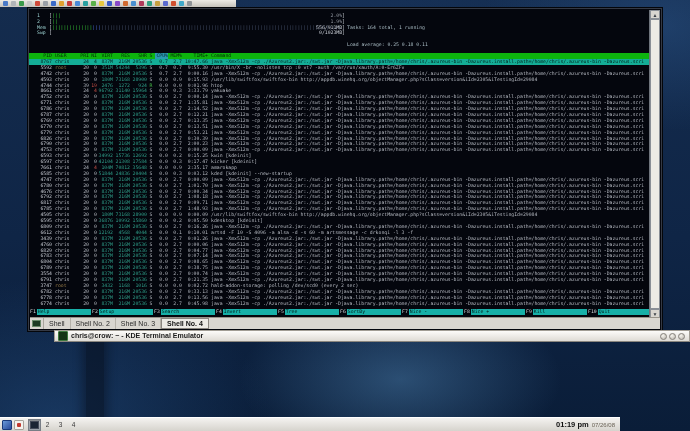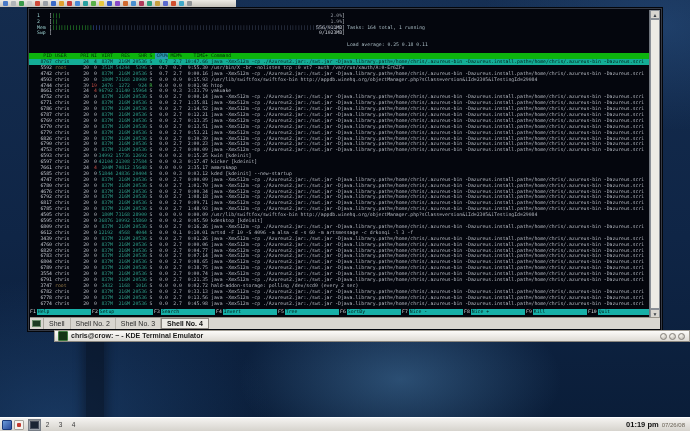--- a/index.html
+++ b/index.html
@@ -82,21 +82,21 @@
 
   .taskbar{position:absolute;left:54px;top:330px;width:636px;height:12px;box-sizing:border-box;
     background:linear-gradient(#fcfbf9,#dedbd5);border:1px solid #a19d95;border-bottom-color:#8a867e;
     display:flex;align-items:center;padding:0 3px;gap:3px;font-size:7px;}
   .task-icon{width:8px;height:8px;background:#163416;border:1px solid #3f7a3f;border-radius:1px;flex:0 0 auto;}
   .task-title{font-weight:bold;color:#1c1c1c;flex:1;white-space:nowrap;overflow:hidden;line-height:10px;}
   .winbtns{display:flex;gap:2px;padding-right:1px;}
   .wbtn{width:7px;height:7px;border-radius:50%;border:1px solid #84807a;box-sizing:border-box;
     background:radial-gradient(circle at 35% 30%,#f6f4ee,#b9b5ad);}
 
-  .panel{position:absolute;left:0;top:417px;width:690px;height:14px;box-sizing:border-box;
+  .panel{position:absolute;left:0;top:417px;width:620px;height:14px;box-sizing:border-box;
     background:linear-gradient(#f4f3f0,#d6d3cd);border-top:1px solid #ffffff;
     display:flex;align-items:center;padding:0 2px;gap:2px;font-size:6.5px;}
   .picon{width:10px;height:10px;border-radius:1px;flex:0 0 auto;}
   .picon.blue{background:linear-gradient(135deg,#6a9ad8,#2a4a9a);border:1px solid #1a3a7a;box-sizing:border-box;}
   .picon.red{background:#f4f2ee;border:1px solid #a8a49c;position:relative;box-sizing:border-box;}
   .picon.red::after{content:"";position:absolute;left:2px;top:2px;right:2px;bottom:2px;background:#c23a30;border-radius:1px;}
   .pager{display:flex;height:12px;margin-left:2px;align-items:stretch;}
   .pcell{width:13px;display:flex;align-items:center;justify-content:center;color:#3a3a3a;}
   .pcell.active{background:linear-gradient(#b9bec4,#9aa0a8);border:1px solid #787e86;
     box-shadow:inset 0 1px 1px rgba(0,0,0,.3);box-sizing:border-box;}

